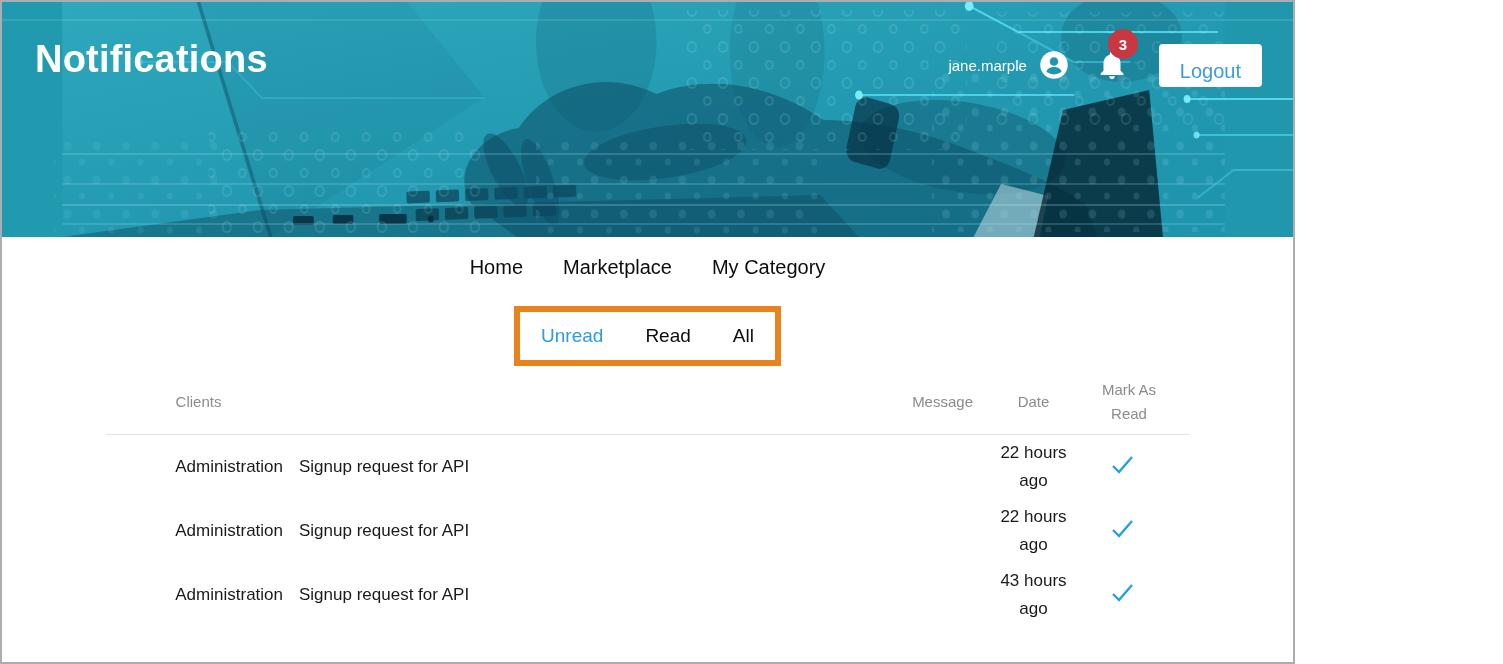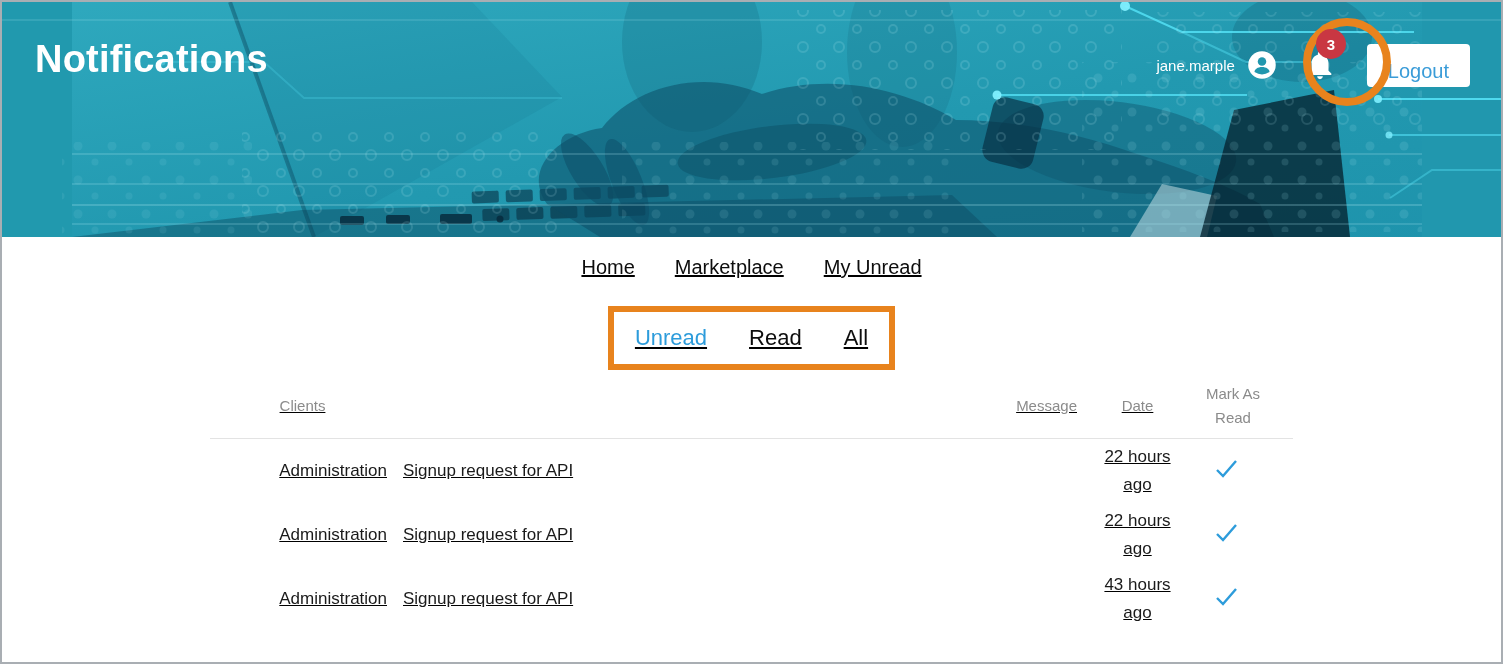--- a/index.html
+++ b/index.html
@@ -1,21 +1,21 @@
 <!DOCTYPE html>
 <html><head>
 <meta charset="utf-8">
 <style>
   * { margin:0; padding:0; box-sizing:border-box; }
   html,body { background:#ffffff; }
   body { font-family:"Liberation Sans", sans-serif; }
 
   .frame {
-    position:relative; width:1503px; height:664px;
-    border:2px solid #a9aeb3; background:#ffffff; overflow:hidden;text-decoration:underline;
+    position:relative; width:1295px; height:664px;
+    border:2px solid #a9aeb3; background:#ffffff; overflow:hidden;
   }
 
   
   .banner {
     position:relative; width:100%; height:235px; overflow:hidden;
     background:#2197ae;
   }
   .banner-art { position:absolute; inset:0; width:100%; height:100%; }
 
   .banner-title {
@@ -52,21 +52,21 @@
   }
   .main-nav .nav-item {
     font-size:20px; color:#0d0d0d; cursor:pointer; line-height:28px;
   }
 
   
   .tabs-outer { display:flex; justify-content:center; margin-top:25px; }
   .tabs-box {
     display:flex; border:6px solid #e8831d; background:#ffffff;
   }
-  .tab { padding:13px 21px; font-size:22px; color:#0d0d0d; cursor:pointer; }
+  .tab { padding:13px 21px; font-size:19px; color:#0d0d0d; cursor:pointer; }
   .tab.active { color:#2d9cdb; }
 
   
   .notif-table {
     width:1083px; margin:10px auto 0; border-collapse:collapse; table-layout:fixed;
   }
   .notif-table th {
     font-weight:400; font-size:15px; color:#8b8b8b;
     padding:2px 8px 8px; line-height:24px; vertical-align:middle;
     border-bottom:1px solid #e3e3e3;
@@ -210,21 +210,21 @@
 
       <button class="logout-btn">Logout</button>
     </div>
   </header>
 
   <main>
 
     <nav class="main-nav">
       <span class="nav-item">Home</span>
       <span class="nav-item">Marketplace</span>
-      <span class="nav-item">My Unread</span>
+      <span class="nav-item">My Category</span>
     </nav>
 
     <div class="tabs-outer">
       <div class="tabs-box">
         <span class="tab active">Unread</span>
         <span class="tab">Read</span>
         <span class="tab">All</span>
       </div>
     </div>
 

